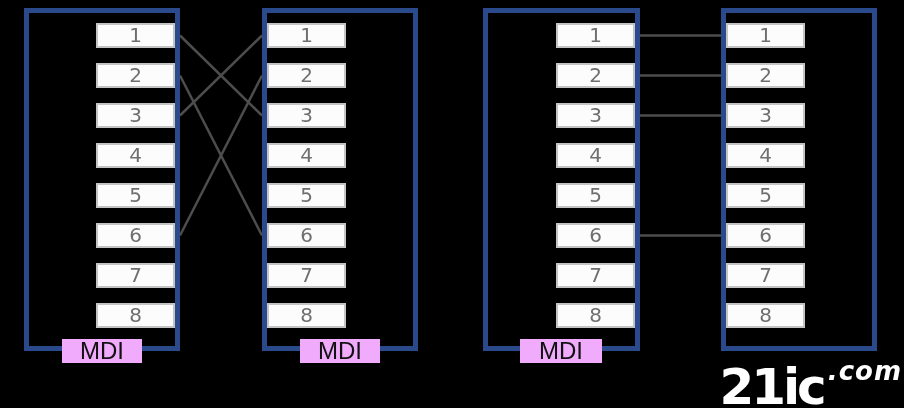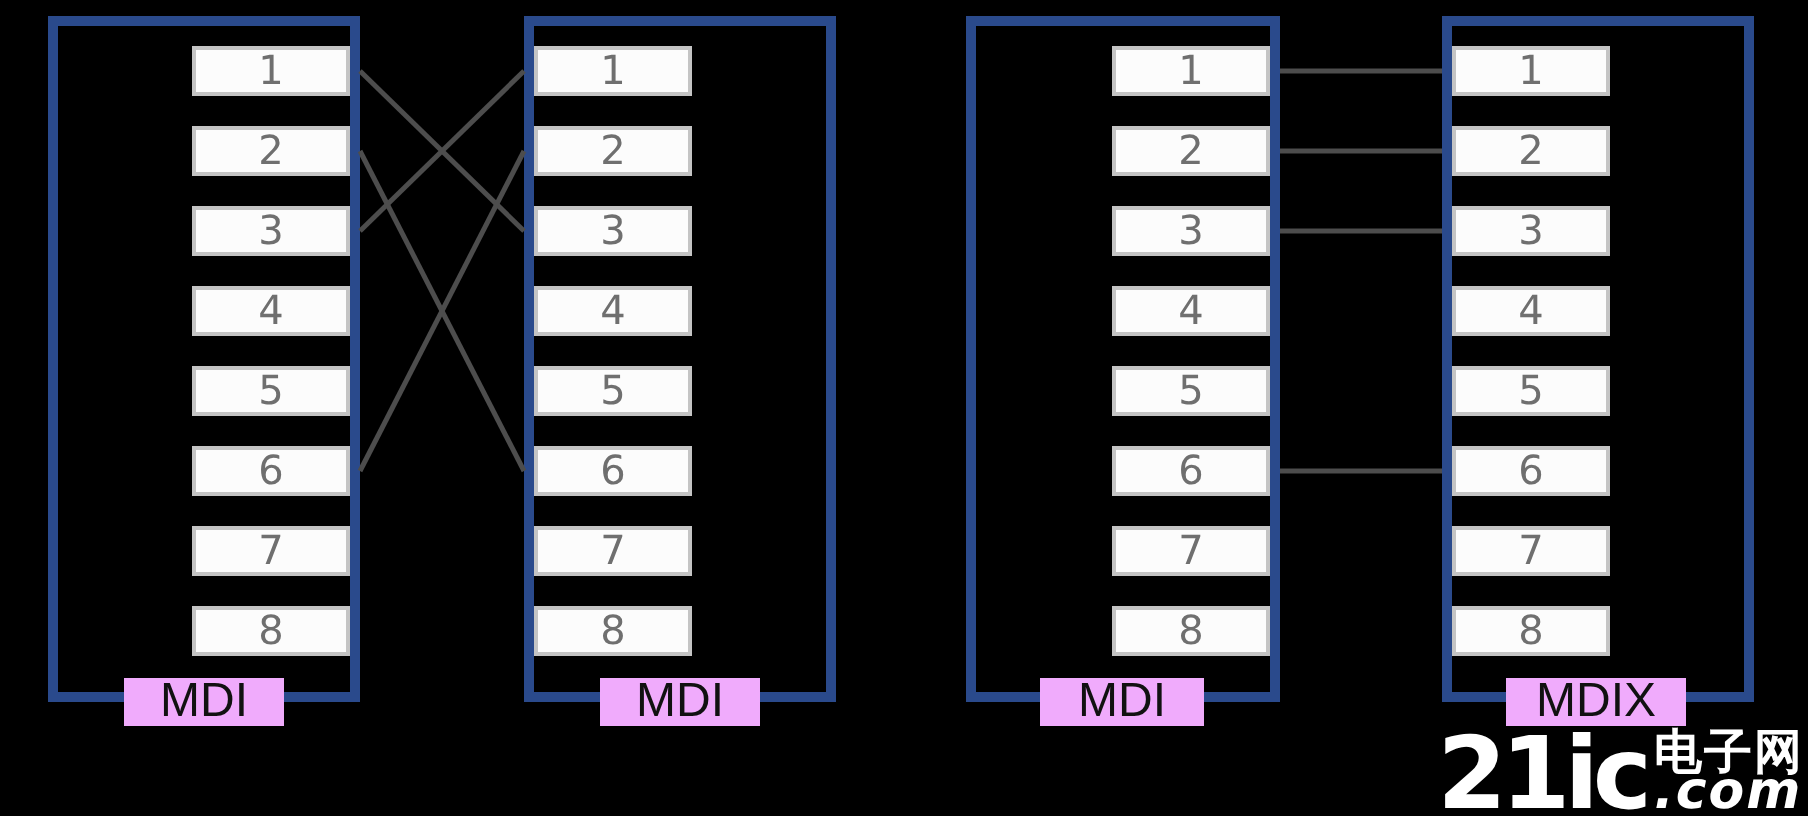--- a/index.html
+++ b/index.html
@@ -119,23 +119,21 @@
         <div class="pin">5</div>
         <div class="pin">6</div>
         <div class="pin">7</div>
         <div class="pin">8</div>
       </div>
   </div>
 
   <div class="port-label l1">MDI</div>
   <div class="port-label l2">MDI</div>
   <div class="port-label l3">MDI</div>
-  <div class="port-label l4">MDIX</div>
 
   <div class="watermark">
     <span class="wm-brand">21ic</span>
     <span class="wm-right">
-      <span class="wm-site">电子网</span>
       <span class="wm-domain">.com</span>
     </span>
   </div>
 
 </div>
 
 </body></html>

